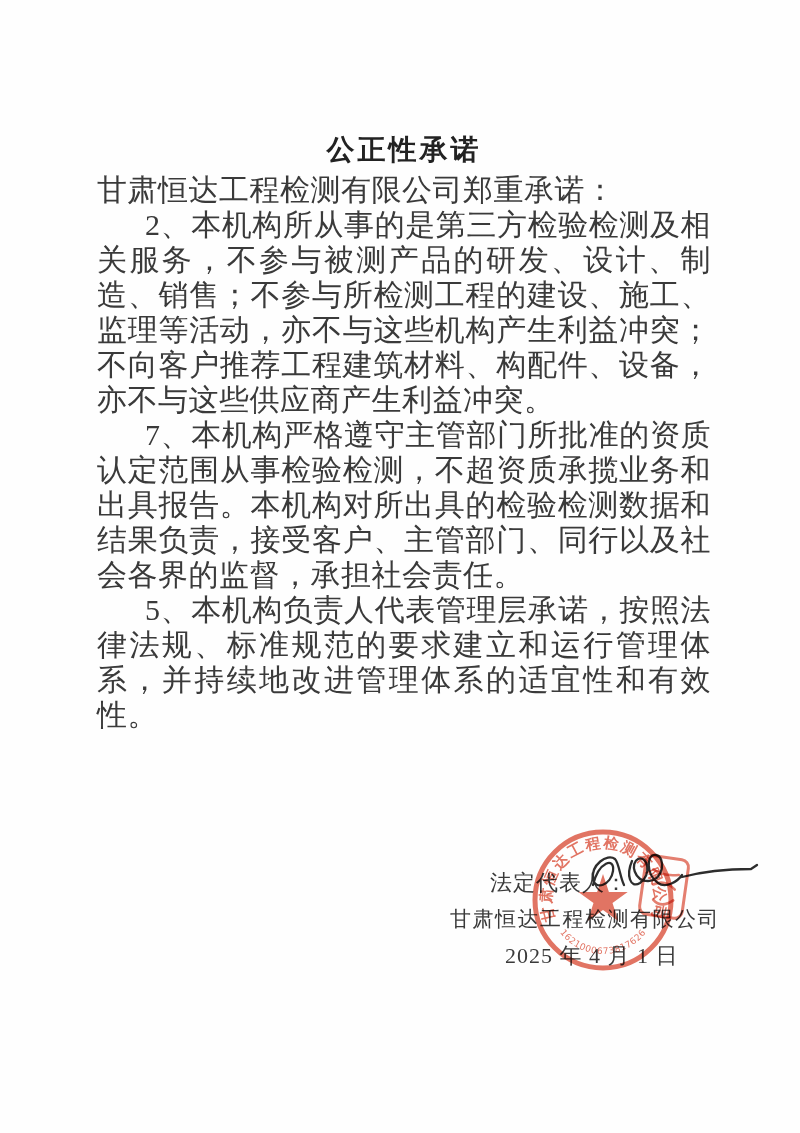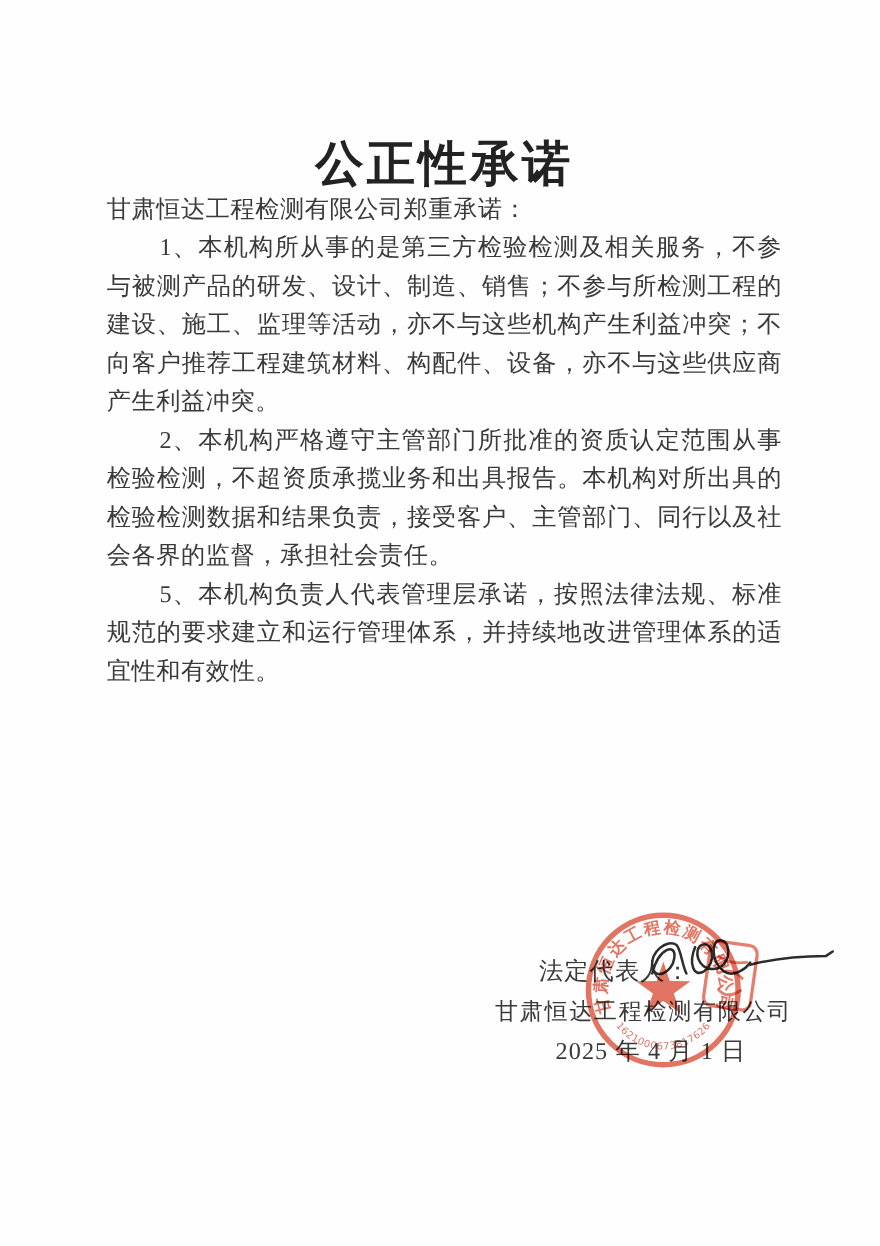--- a/index.html
+++ b/index.html
@@ -3,25 +3,25 @@
 <meta charset="utf-8">
 <style>
   html,body{margin:0;padding:0;background:#e9e9e9;}
   .page{
     position:relative;width:800px;height:1133px;background:#fefefe;
     margin:0 auto;overflow:hidden;
     font-family:"Liberation Serif","DejaVu Serif",serif;
   }
   .content{position:absolute;left:97px;top:128px;width:614px;}
   .doc-title{
-    margin:0;text-align:center;font-size:44px;font-weight:bold;color:#222;
+    margin:0;text-align:center;font-size:28px;font-weight:bold;color:#222;
     letter-spacing:3px;line-height:44px;
   }
   .intro,.para{
-    margin:0;font-size:22px;line-height:35px;color:#3a3a3a;
+    margin:0;font-size:30px;line-height:35px;color:#3a3a3a;
     text-align:justify;text-justify:inter-ideograph;letter-spacing:0.5px;
   }
   .para{text-indent:48px;}
   .sig-label{
     position:absolute;left:490px;top:868px;font-size:22px;color:#3a3a3a;
     letter-spacing:1px;white-space:nowrap;
   }
   .sig-company{
     position:absolute;left:450px;top:905px;font-size:21px;color:#3a3a3a;
     letter-spacing:1.5px;white-space:nowrap;
@@ -50,22 +50,22 @@
   .name-seal path{stroke:#dc5540;stroke-width:2.6;fill:none;stroke-linecap:round;}
 </style>
 </head>
 <body>
 
 <div class="page">
 
   <div class="content">
     <h1 class="doc-title">公正性承诺</h1>
     <p class="intro">甘肃恒达工程检测有限公司郑重承诺：</p>
-    <p class="para">1、本机构所从事的是第三方检验检测及相关服务，不参与被测产品的研发、设计、制造、销售；不参与所检测工程的建设、施工、监理等活动，亦不与这些机构产生利益冲突；不向客户推荐工程建筑材料、构配件、设备，亦不与这些供应商产生利益冲突。</p>
-    <p class="para">2、本机构严格遵守主管部门所批准的资质认定范围从事检验检测，不超资质承揽业务和出具报告。本机构对所出具的检验检测数据和结果负责，接受客户、主管部门、同行以及社会各界的监督，承担社会责任。</p>
+    <p class="para">2、本机构所从事的是第三方检验检测及相关服务，不参与被测产品的研发、设计、制造、销售；不参与所检测工程的建设、施工、监理等活动，亦不与这些机构产生利益冲突；不向客户推荐工程建筑材料、构配件、设备，亦不与这些供应商产生利益冲突。</p>
+    <p class="para">7、本机构严格遵守主管部门所批准的资质认定范围从事检验检测，不超资质承揽业务和出具报告。本机构对所出具的检验检测数据和结果负责，接受客户、主管部门、同行以及社会各界的监督，承担社会责任。</p>
     <p class="para">5、本机构负责人代表管理层承诺，按照法律法规、标准规范的要求建立和运行管理体系，并持续地改进管理体系的适宜性和有效性。</p>
   </div>
 
   <div class="sig-label">法定代表人：</div>
   <div class="sig-company">甘肃恒达工程检测有限公司</div>
   <div class="sig-date">2025 年 4 月 1 日</div>
 
   <svg class="signature-svg" viewBox="0 0 175 58">
     <path d="M 8 40 C 14 16, 30 12, 28 26 C 26 40, 10 46, 8 34 C 6 20, 22 8, 30 14 C 34 18, 35 32, 39 40"></path>
     <path d="M 47 16 C 41 30, 45 44, 55 38 C 67 30, 63 10, 53 14 C 45 18, 49 36, 63 36 C 79 36, 81 12, 71 10 C 61 8, 61 30, 73 38 C 81 44, 93 36, 97 30"></path>

